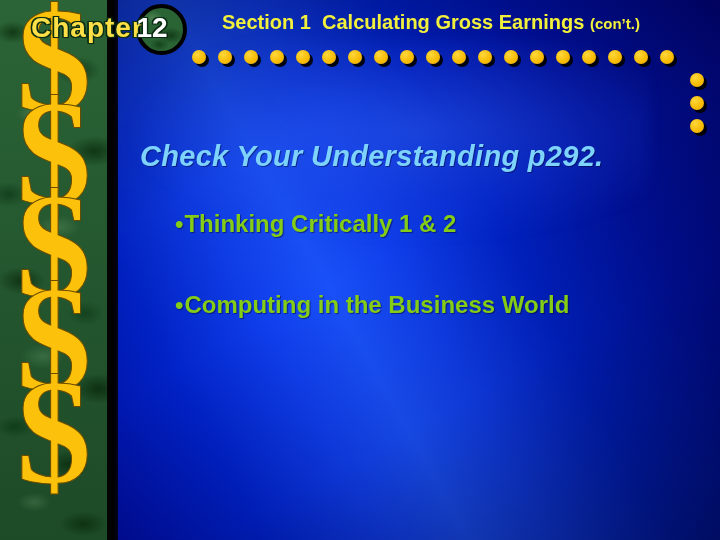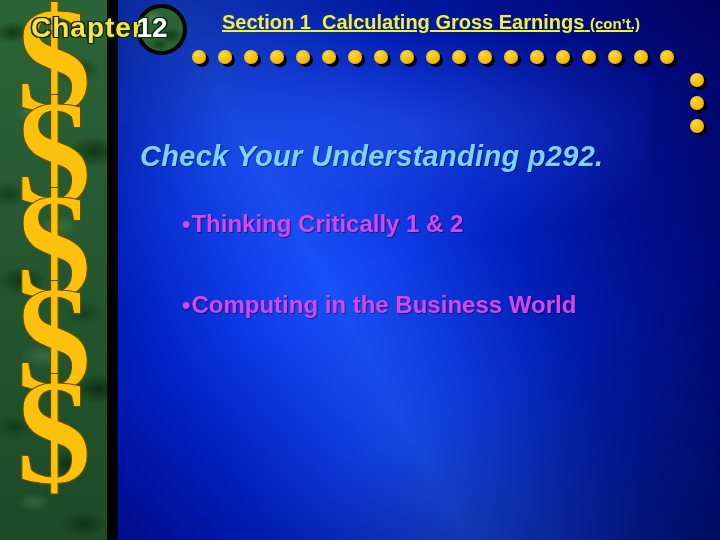--- a/index.html
+++ b/index.html
@@ -154,21 +154,20 @@
   
   .header-title {
     position: absolute;
     left: 222px; top: 11px;
     font-family: "Liberation Sans", sans-serif;
     font-weight: bold;
     font-size: 20px;
     color: #f2f03a;
     white-space: nowrap;
     z-index: 5;
-    text-decoration: underline;
   }
   .header-title .small {
     font-size: 15px;
   }
 
   
   .dot {
     position: absolute;
     width: 14px; height: 14px;
     border-radius: 50%;
@@ -186,25 +185,25 @@
     font-style: italic;
     font-size: 29px;
     color: #7dd3fc;
     letter-spacing: 0.3px;
     text-shadow: 1px 1px 0 rgba(0,0,40,0.45);
     white-space: nowrap;
     z-index: 5;
   }
   .bullet {
     position: absolute;
-    left: 182px;
+    left: 175px;
     font-family: "Liberation Sans", sans-serif;
     font-weight: bold;
     font-size: 24px;
-    color: #d946ef;
+    color: #84cc16;
     white-space: nowrap;
     text-shadow: 1px 1px 1px rgba(0,0,40,0.5);
     z-index: 5;
   }
   .bullet .dotmark {
     font-size: 24px;
     margin-right: 1px;
   }
   #bullet-0 { top: 210px; }
   #bullet-1 { top: 284px; margin-top: 7px; }

